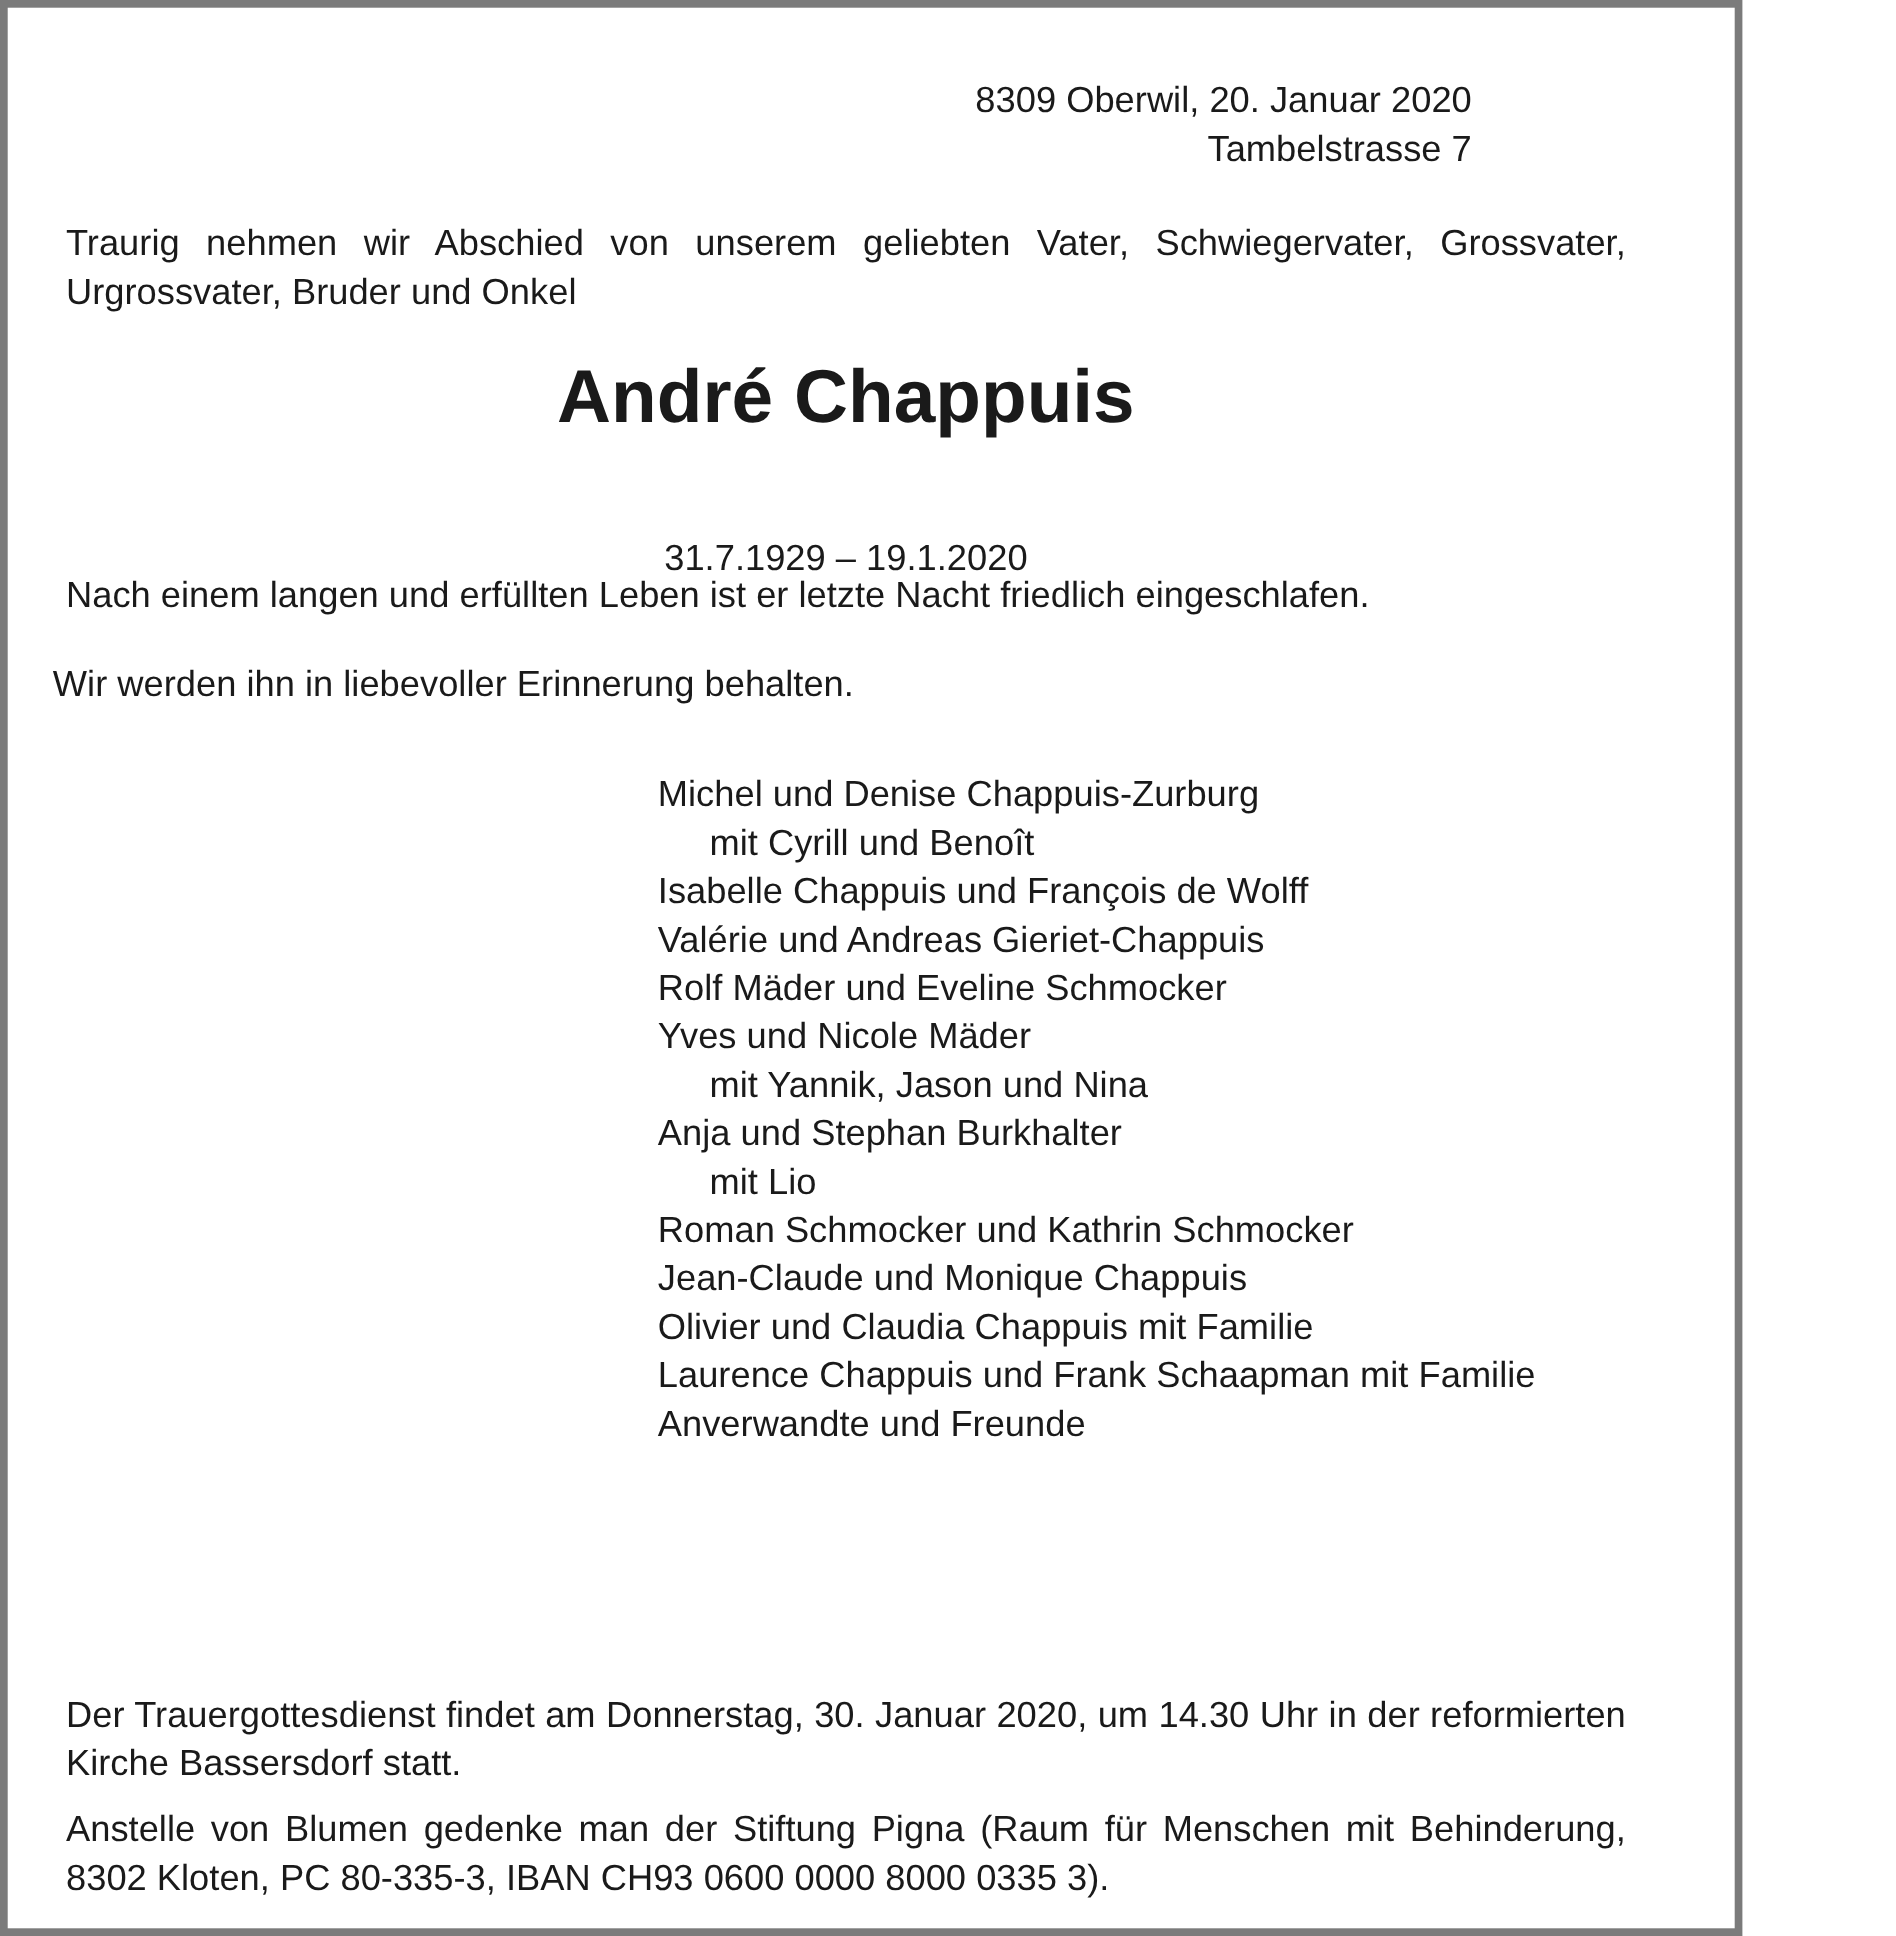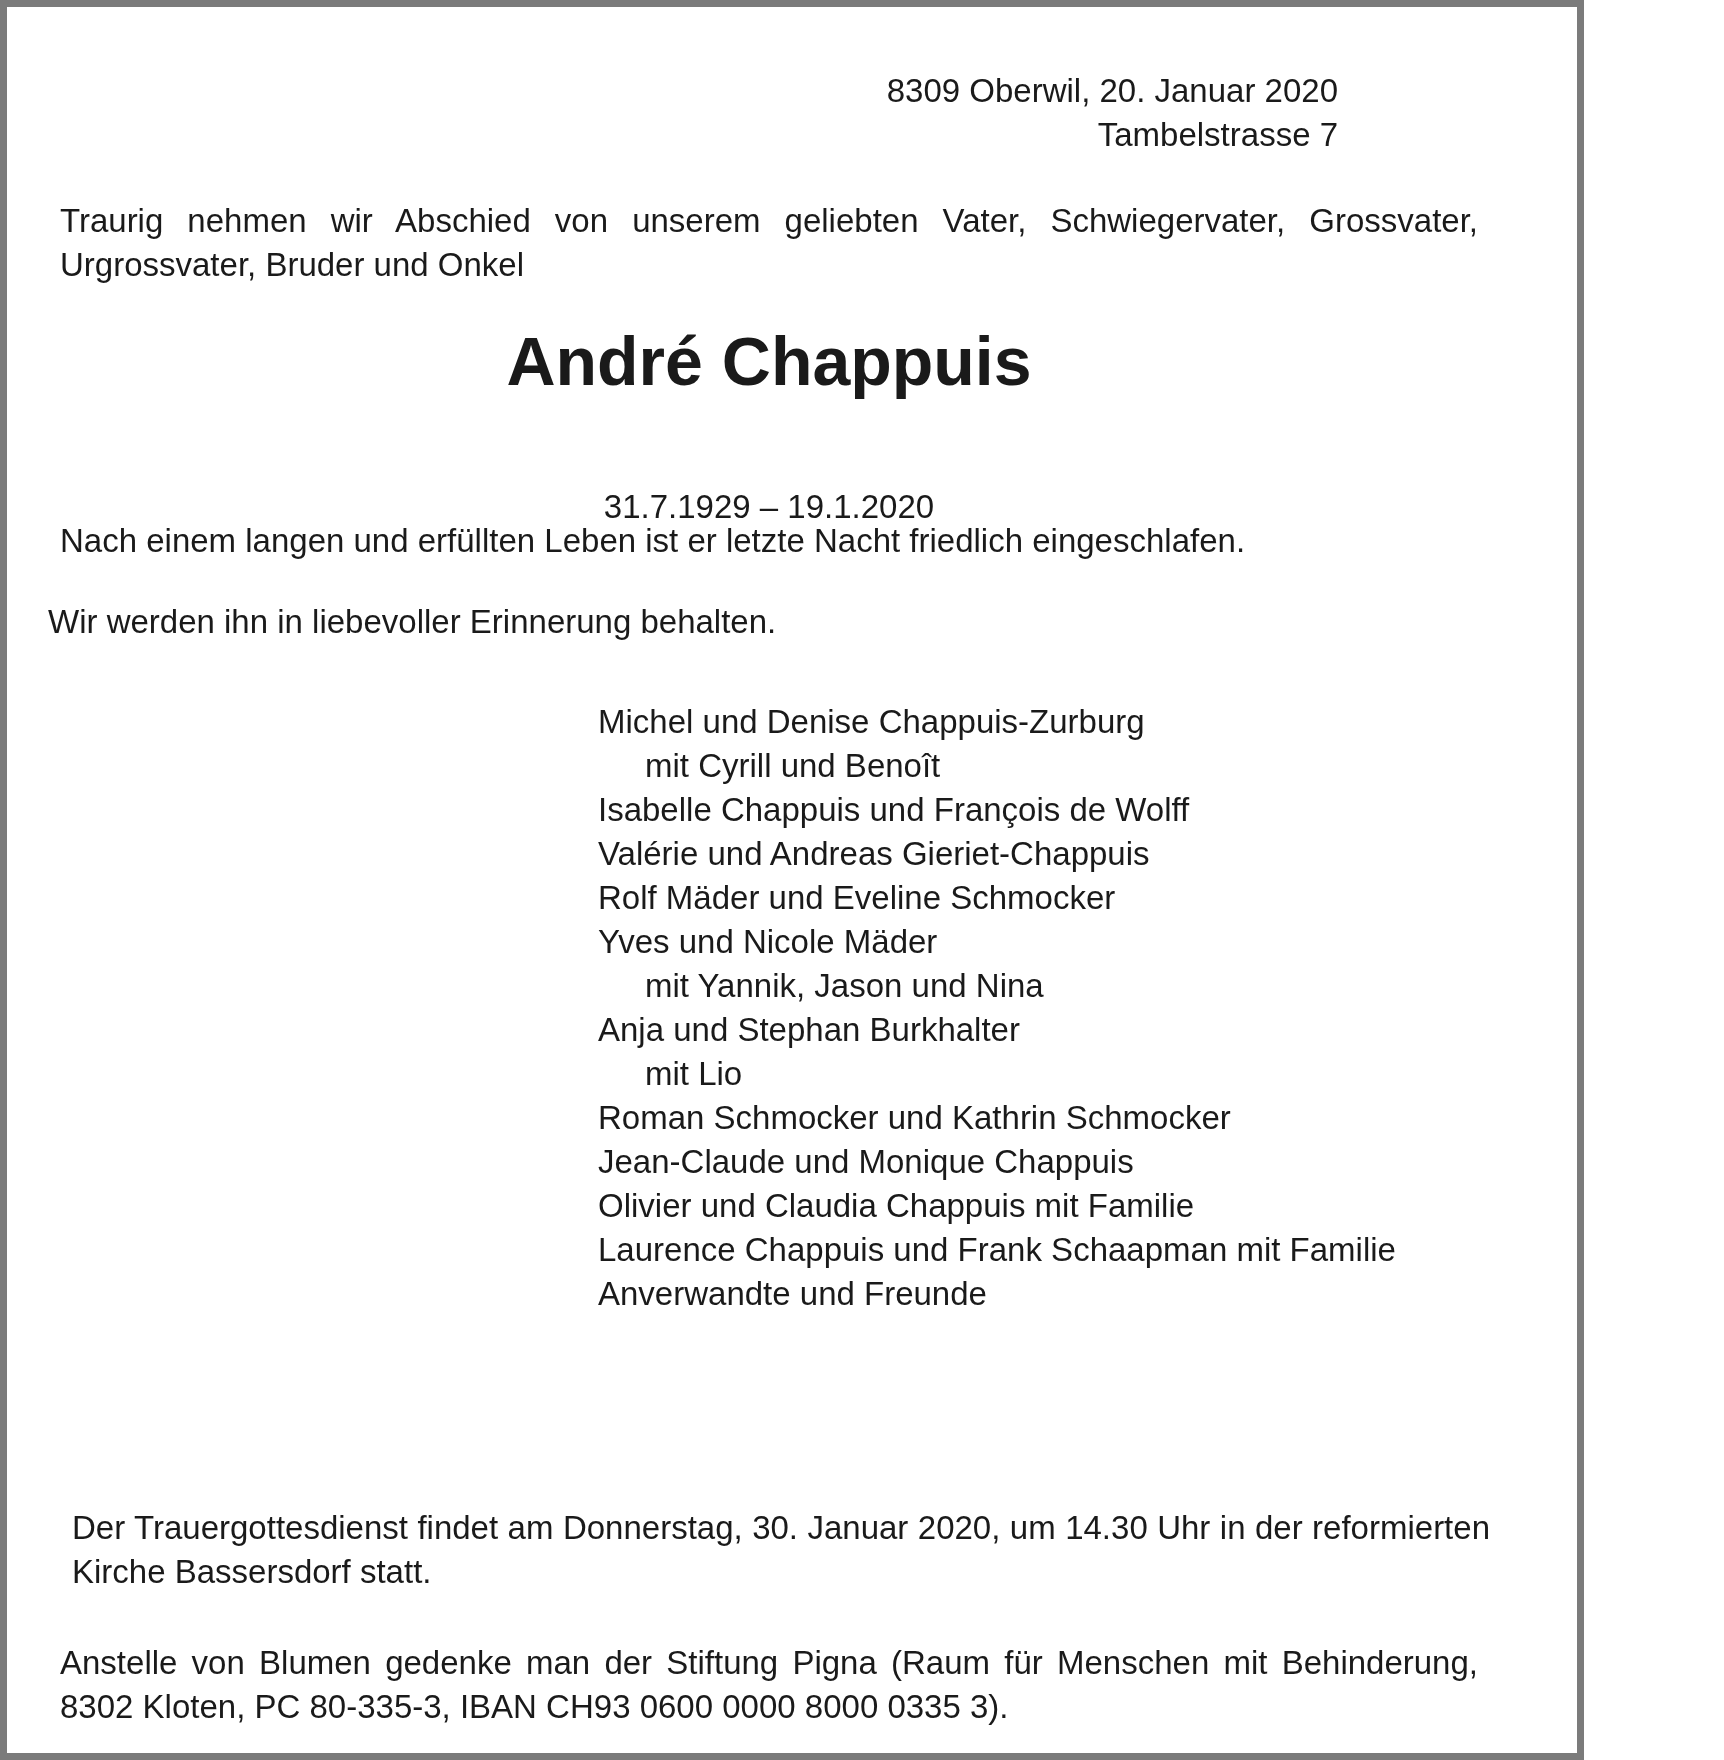--- a/index.html
+++ b/index.html
@@ -74,25 +74,24 @@
     margin-top: 37px;
   }
   .mourner-line {
     white-space: nowrap;
   }
   .mourner-line.indent {
     padding-left: 47px;
   }
   .service-para {
     position: absolute;
-    top: 1499px;
+    top: 1530px;
     left: 53px;
     width: 1418px;
     text-align: justify;
-    margin-left: 12px;
   }
   .donation-para {
     position: absolute;
     top: 1634px;
     left: 53px;
     width: 1418px;
     text-align: justify;
   }
 </style>
 </head>

